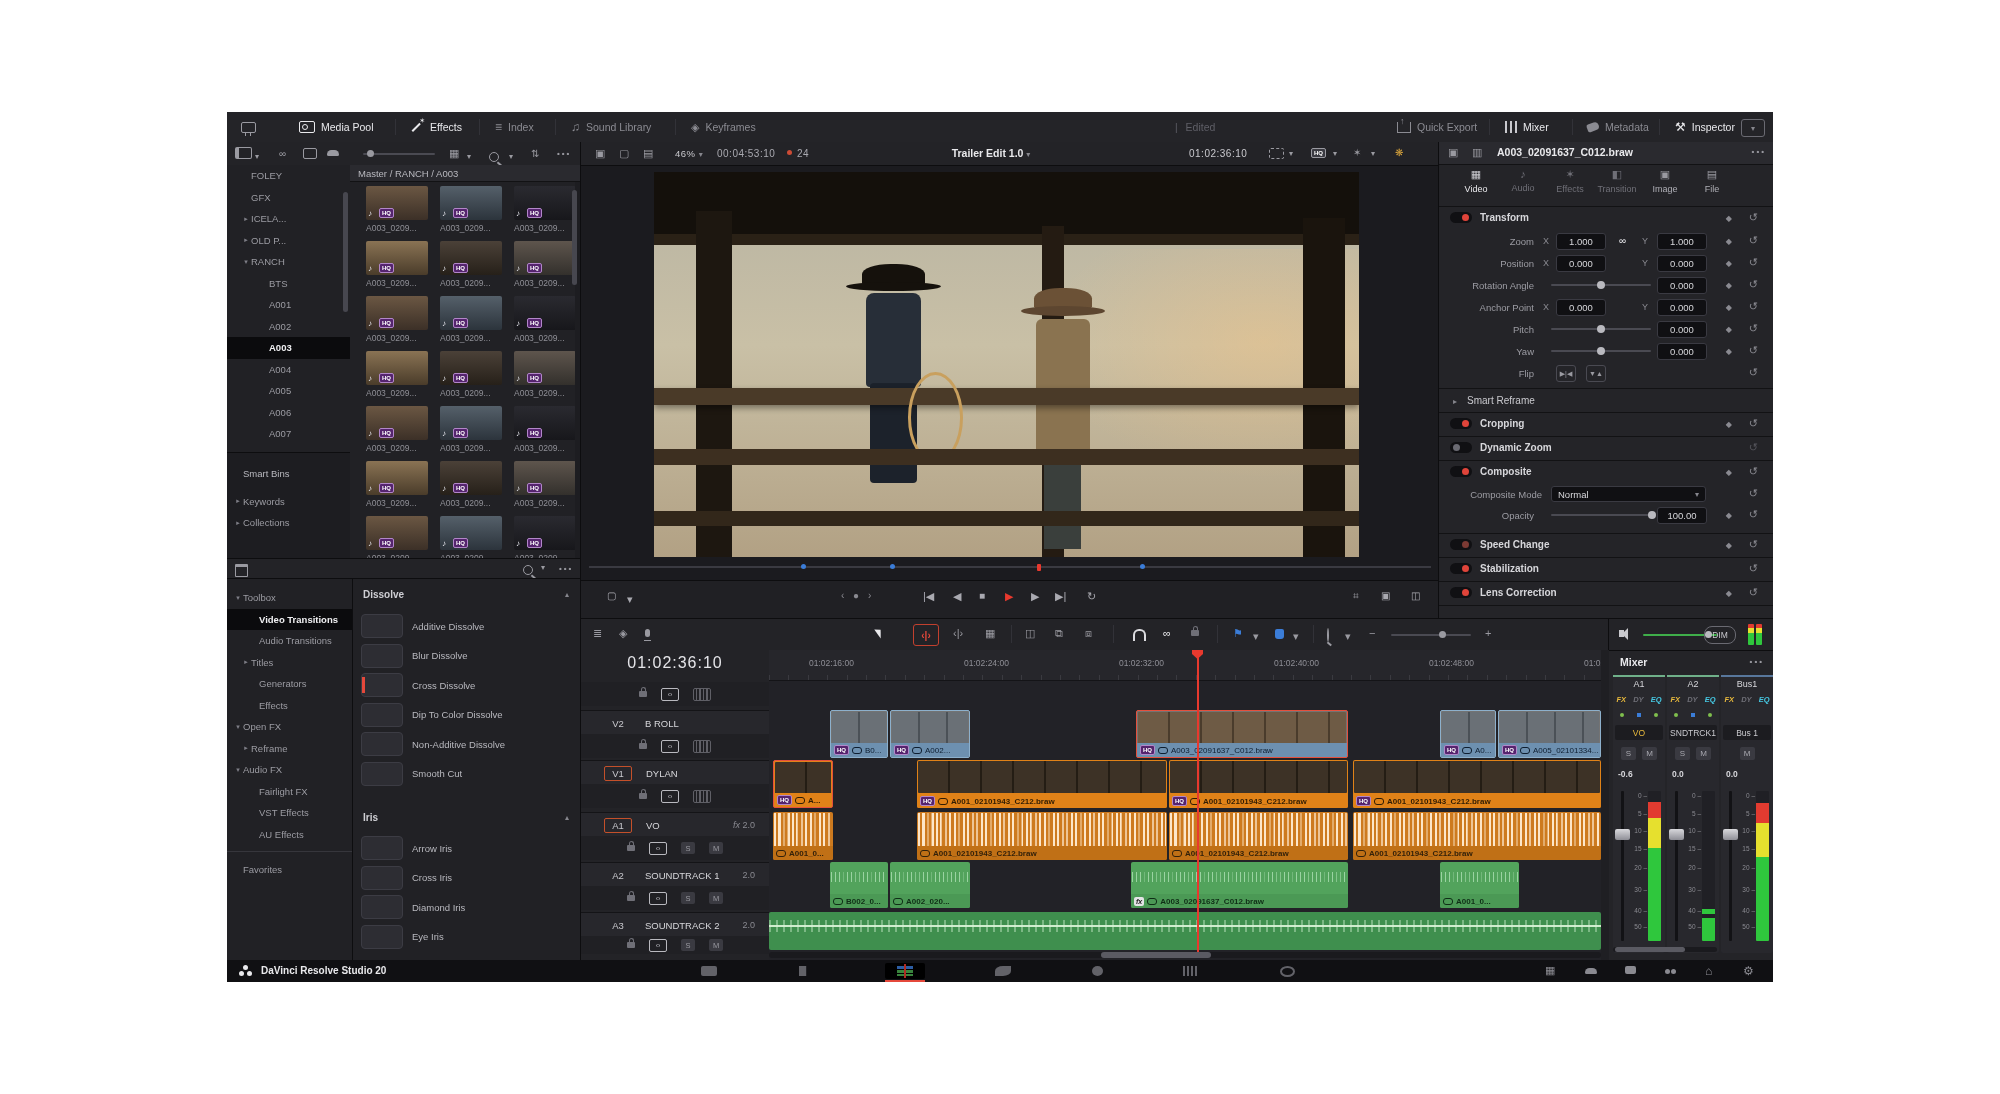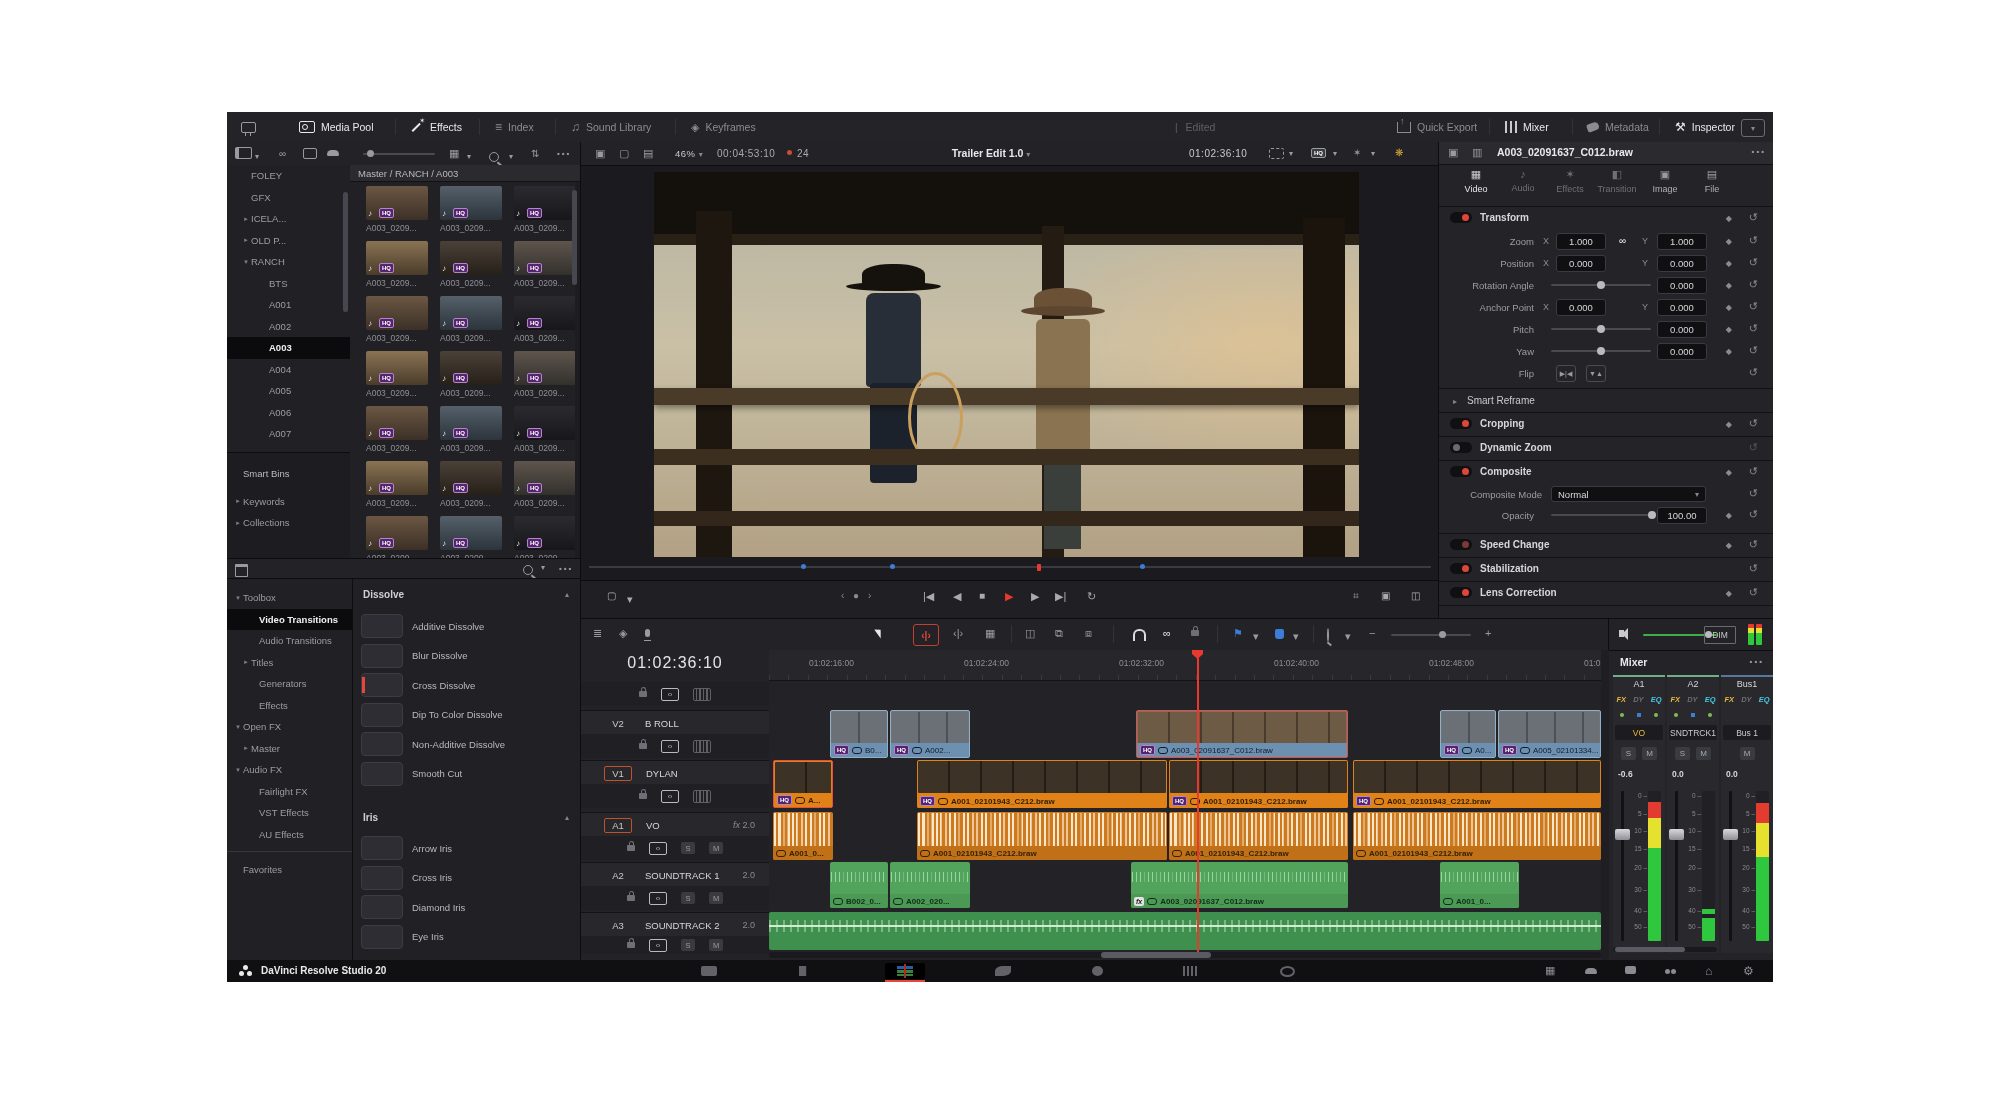--- a/index.html
+++ b/index.html
@@ -127,21 +127,21 @@
   .tt-ic{position:absolute;top:8px;font-size:11px;color:#9a9aa1;}
   .tt-ic.on{color:#e9e9ec;}
   .trim-box{position:absolute;top:5px;width:24px;height:20px;border:1px solid #c2402e;border-radius:3px;
             display:flex;align-items:center;justify-content:center;color:#e5483b;font-size:10px;font-weight:bold;}
   .i-magnet{width:9px;height:10px;border:2.5px solid #dcdce0;border-bottom:none;border-radius:6px 6px 0 0;display:inline-block;}
   .i-flag{color:#3b7dd8;font-size:11px;}
   .i-markerdot{display:inline-block;width:9px;height:10px;background:#3b7dd8;border-radius:2px 2px 3px 3px;}
 
   
   .audio-bar{position:absolute;left:1381px;top:506px;width:165px;height:32px;background:#232327;border-top:1px solid #0d0d0f;border-left:1px solid #0d0d0f;}
-  .dim-btn{position:absolute;right:38px;top:7px;width:30px;height:16px;border:1px solid #6a6a72;border-radius:1px;
+  .dim-btn{position:absolute;right:38px;top:7px;width:30px;height:16px;border:1px solid #6a6a72;border-radius:8px;
            display:flex;align-items:center;justify-content:center;font-size:8.5px;color:#c9c9ce;}
   .mini-meter{position:absolute;right:12px;top:5px;width:14px;height:21px;display:flex;gap:2px;}
   .mini-meter span{flex:1;background:linear-gradient(to top,#2fc73d 0 55%,#e6e02e 55% 80%,#e23b30 80% 100%);border-radius:1px;}
   .mixer{position:absolute;left:1381px;top:538px;width:165px;height:310px;background:#242428;border-left:1px solid #0d0d0f;border-top:1px solid #0d0d0f;}
   .strip{position:absolute;top:24px;width:52px;height:278px;background:#28282d;border-radius:2px;}
   .strip .topline{position:absolute;left:0;top:0;width:100%;height:2px;}
   .strip .ch{position:absolute;left:0;top:4px;width:100%;text-align:center;font-size:9px;color:#d7d7db;}
   .chips{position:absolute;left:0;top:20px;width:100%;display:flex;justify-content:space-around;}
   .chip{font-size:7.5px;font-weight:bold;font-style:italic;}
   .dotrow{position:absolute;left:0;top:36px;width:100%;display:flex;justify-content:space-around;align-items:center;height:8px;}
@@ -651,21 +651,21 @@
           <span>Effects</span>
         </div>
 
         <div class="trow d0">
           <span class="arrow">▾</span>
           <span>Open FX</span>
         </div>
 
         <div class="trow d1">
           <span class="arrow">▸</span>
-          <span>Master</span>
+          <span>Reframe</span>
         </div>
 
         <div class="trow d0">
           <span class="arrow">▾</span>
           <span>Audio FX</span>
         </div>
 
         <div class="trow dd1">
           <span class="arrow"></span>
           <span>Fairlight FX</span>

